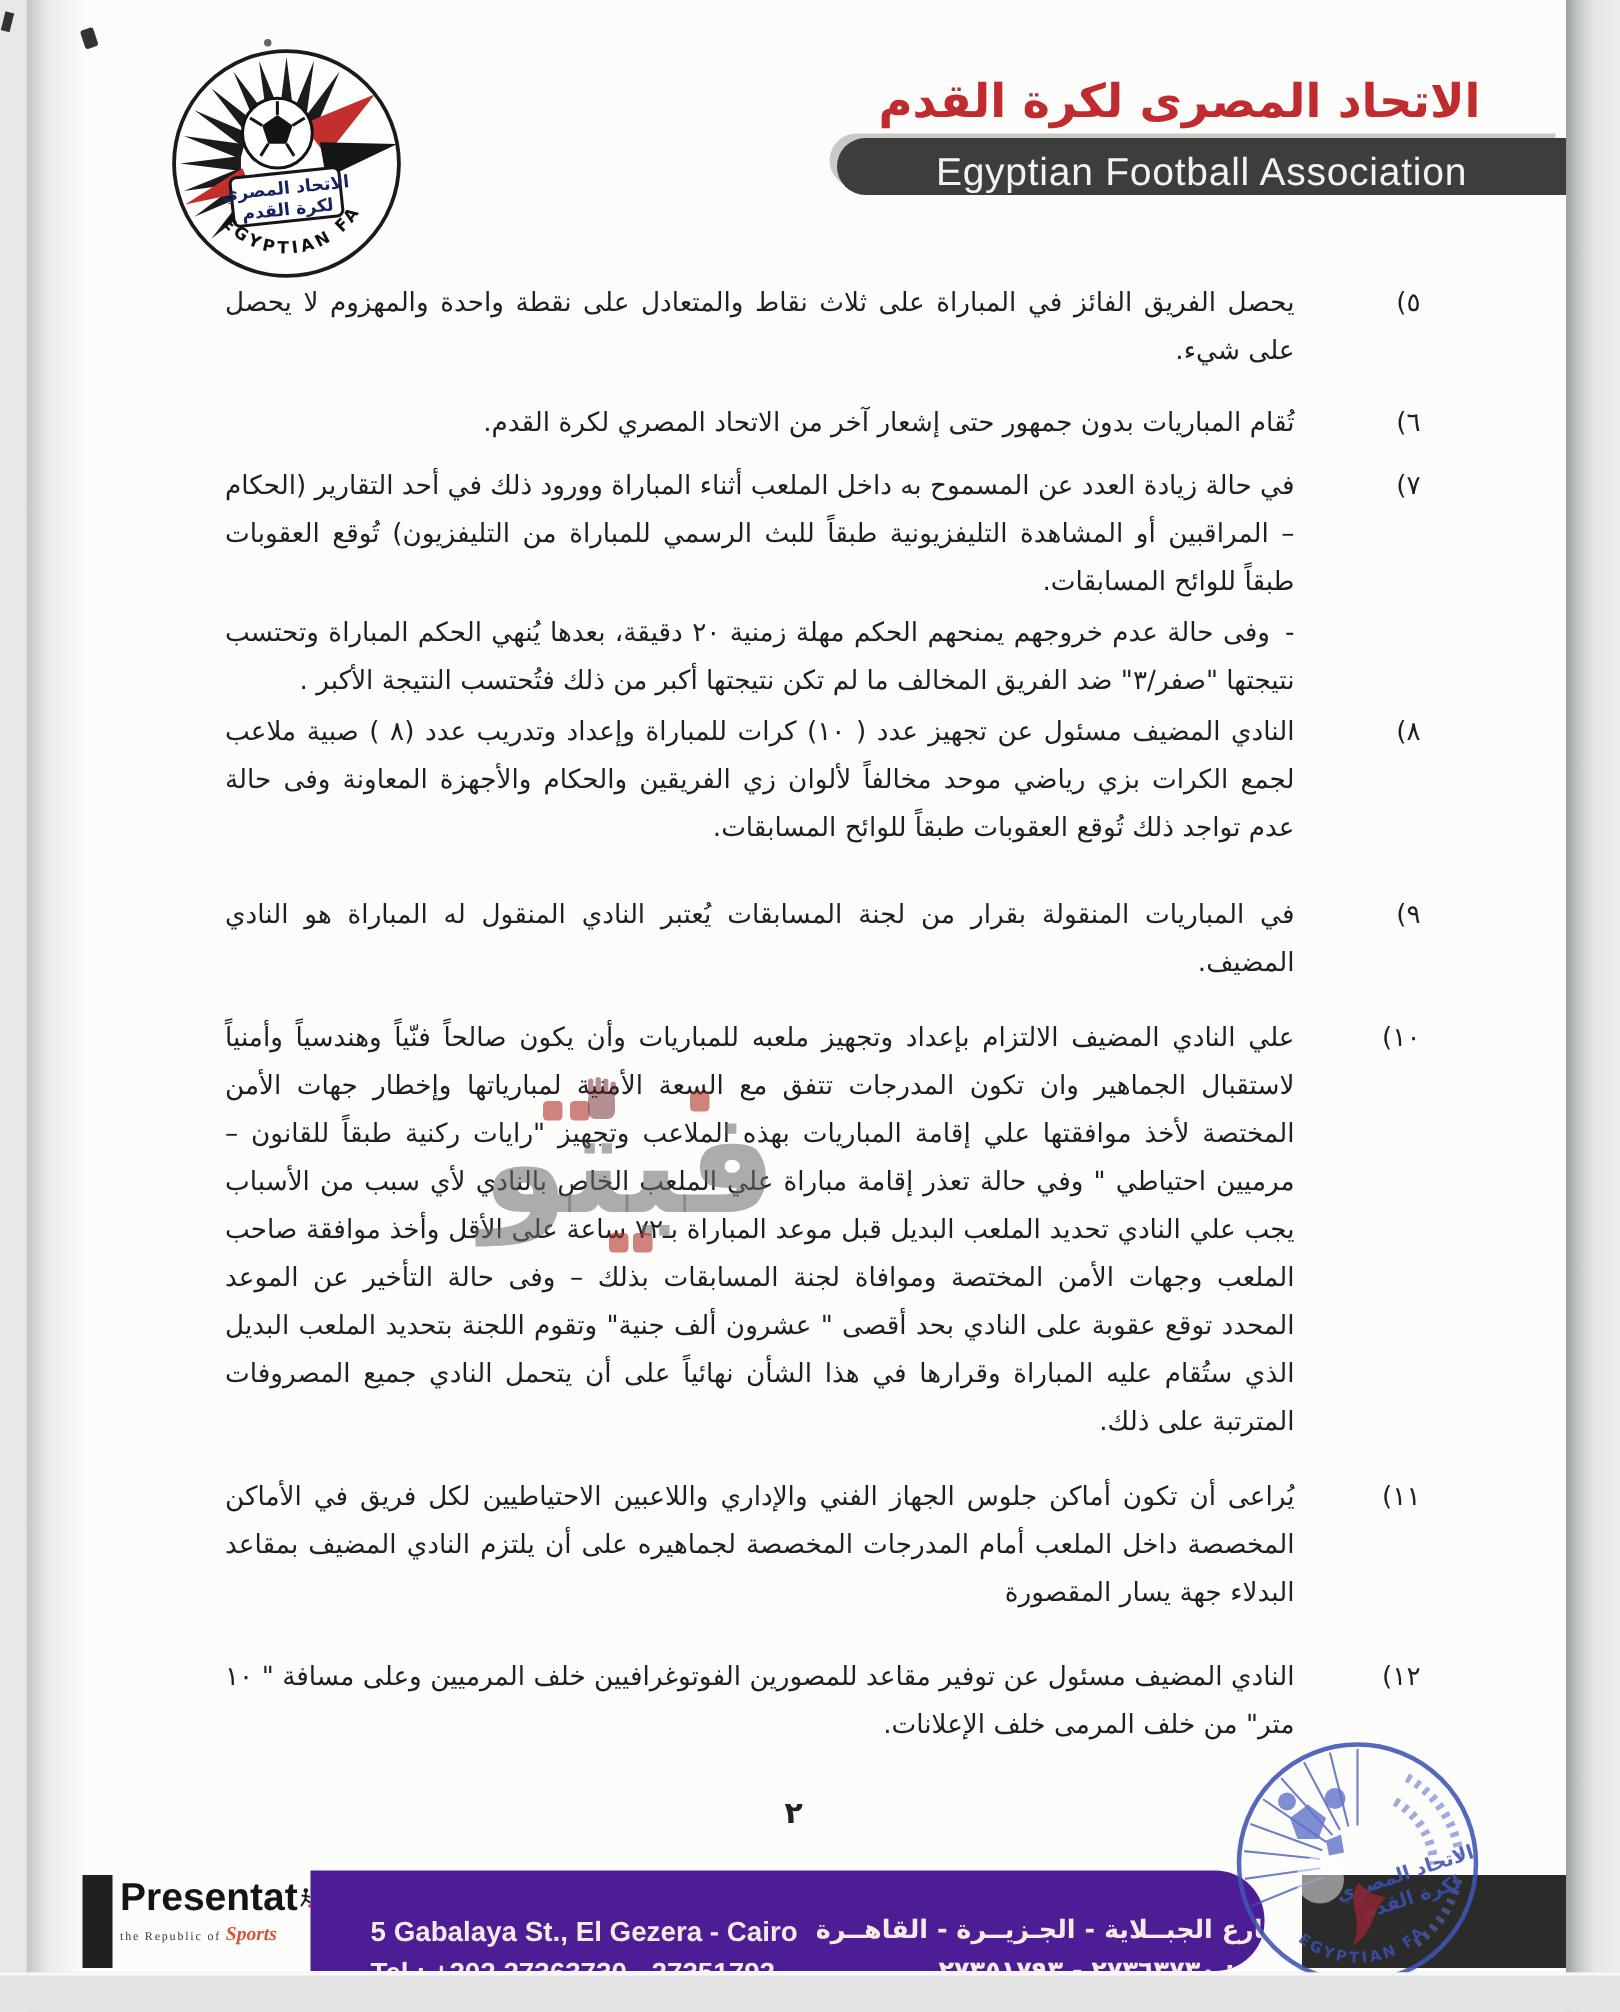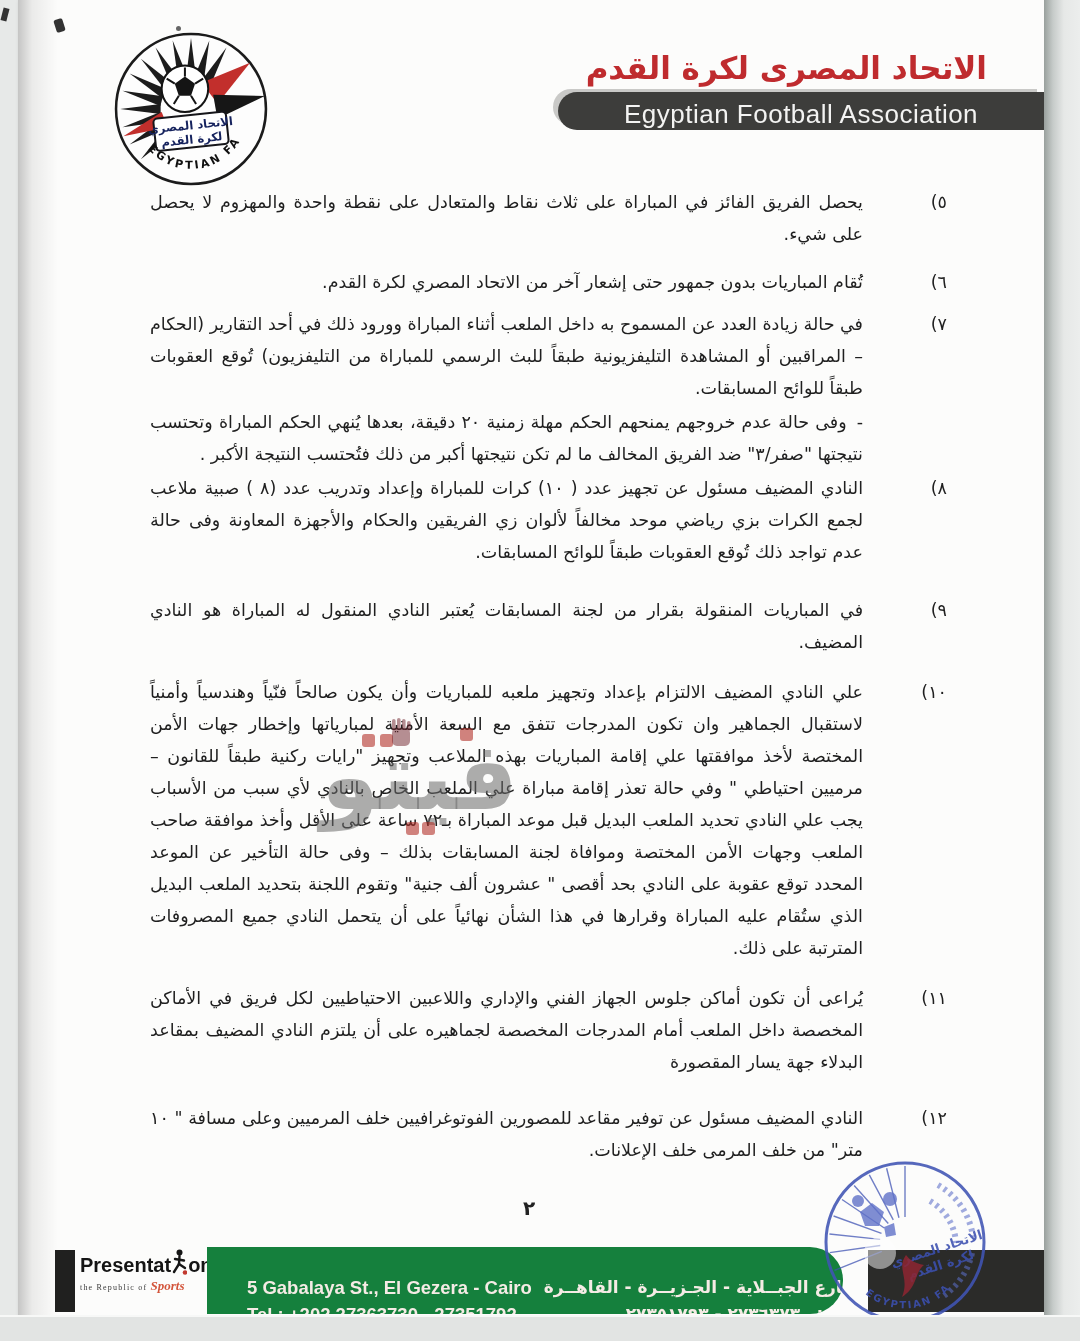--- a/index.html
+++ b/index.html
@@ -31,27 +31,27 @@
   
   .watermark{position:absolute;left:270px;top:722px;width:230px;height:130px;pointer-events:none;}
   .wm-text{font-size:94px;font-weight:bold;color:rgba(106,106,106,.55);direction:rtl;line-height:110px;}
   .wm-dot{position:absolute;width:13px;height:13px;border-radius:3px;background:rgba(178,49,41,.6);}
   .wm-hand{position:absolute;left:100px;top:-4px;opacity:.5;}
   
   .page-num{position:absolute;left:505px;top:1196px;font-size:20px;font-weight:bold;color:#222;}
   
   .footer-left-mark{position:absolute;left:37px;top:1250px;width:20px;height:62px;background:#20201f;}
   .brand{position:absolute;left:62px;top:1249px;width:160px;}
-  .brand-line{font-family:"Liberation Sans",sans-serif;font-weight:bold;font-size:20px;color:#151515;
+  .brand-line{font-family:"Liberation Sans",sans-serif;font-weight:bold;font-size:26px;color:#151515;
         display:flex;align-items:flex-end;}
   .brand-fig{margin:0 1px 1px 1px;}
   .tagline{font-family:Liberation Serif, serif;font-size:8px;letter-spacing:1.2px;color:#3a3a3a;margin-top:1px;}
   .tagline .sports{font-size:13px;font-style:italic;font-weight:bold;color:#d3543a;letter-spacing:0;}
   .falcon{position:absolute;left:196px;top:1290px;}
-  .red-bar{position:absolute;left:189px;top:1247px;width:636px;height:67px;background:#15803d;
+  .red-bar{position:absolute;left:189px;top:1247px;width:636px;height:67px;background:#4c1d95;
         border-radius:0 33px 33px 0;overflow:hidden;display:flex;justify-content:space-between;
         padding:27px 30px 0 40px;box-sizing:border-box;gap:12px;}
   .addr{font-family:"Liberation Sans",sans-serif;font-weight:bold;font-size:18.5px;line-height:27px;
         color:#f5ebe5;white-space:nowrap;}
   .addr.ar{direction:rtl;text-align:right;font-family:"DejaVu Sans",sans-serif;font-size:17px;}
   .black-block{position:absolute;left:850px;top:1250px;width:176px;height:62px;background:#2b2b29;}
   .stamp{position:absolute;left:802px;top:1157px;width:170px;height:170px;opacity:.88;z-index:5;}
   .bottom-strip{position:absolute;left:0;top:1315px;width:1080px;height:26px;background:#e2e4e3;
         border-top:2px solid #f7f8f7;z-index:9;}
   

